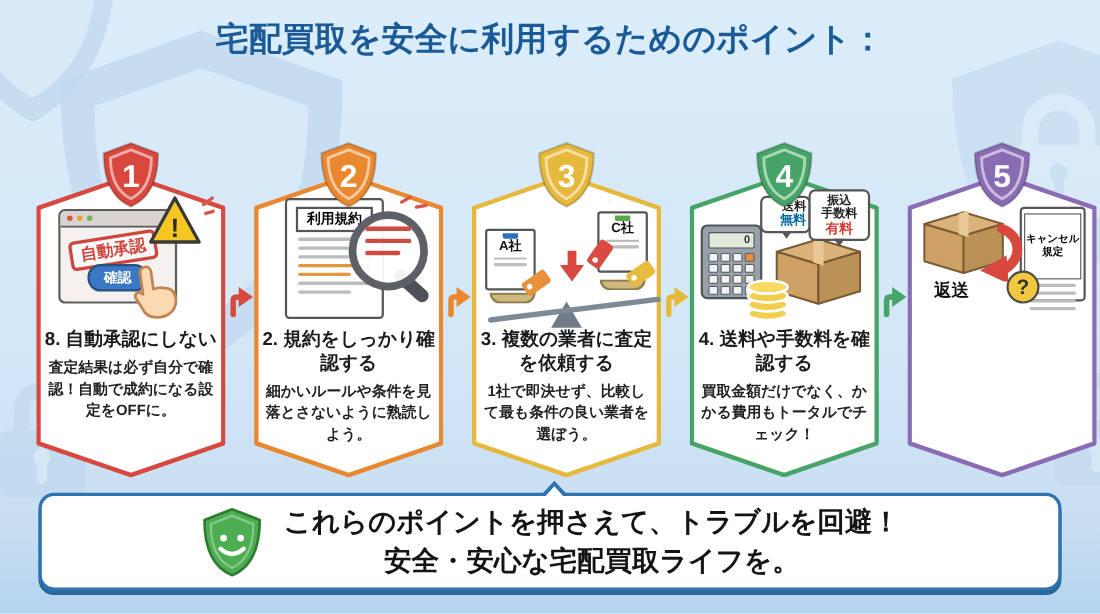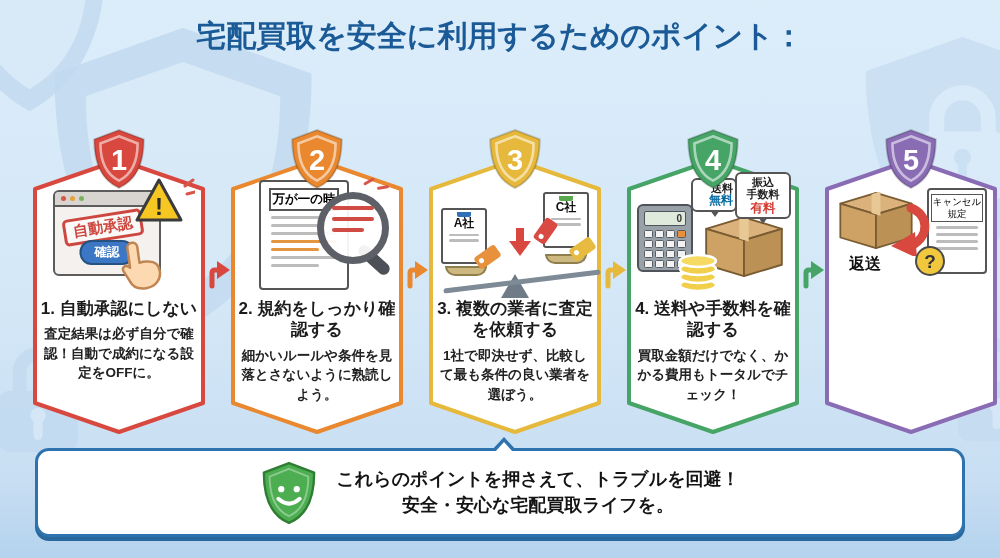--- a/index.html
+++ b/index.html
@@ -77,28 +77,28 @@
   .bub .b-black{color:#222;font-size:11px;}
   .bub .b-green{color:#0369a1;font-size:12px;}
   .bub .b-red{color:#d43c34;font-size:12.5px;}
   .bub1{left:56px;top:-2px;width:38px;text-align:right;}
   .bub2{left:100px;top:-8px;width:48px;}
   
   .pkg5{position:absolute;left:0;top:4px;width:86px;height:66px;z-index:1;}
   .ret-arrow{position:absolute;left:48px;top:22px;width:52px;height:54px;z-index:3;}
   .ret-label{position:absolute;left:16px;top:74px;font-size:16px;font-weight:bold;color:#111;z-index:2;}
   .doc5{position:absolute;right:2px;top:8px;width:60px;height:86px;background:#fff;border:2px solid #555;border-radius:4px;padding-top:4px;box-sizing:border-box;z-index:2;}
-  .doc5-title{margin:0 auto;width:50px;border:1.5px solid #555;font-size:9.5px;font-weight:normal;text-align:center;line-height:1.25;padding:1px 0;}
+  .doc5-title{margin:0 auto;width:50px;border:1.5px solid #555;font-size:9.5px;font-weight:bold;text-align:center;line-height:1.25;padding:17px 0;}
   .doc5 .tl{height:2.5px;margin:4.5px 7px 0;}
   .qmark{position:absolute;right:44px;top:66px;width:30px;height:30px;background:#f1c73e;border:2.5px solid #4a4a4a;border-radius:50%;color:#333;font-size:19px;font-weight:bold;text-align:center;line-height:27px;z-index:4;box-sizing:border-box;}
   
   .footer{position:absolute;left:35px;right:35px;top:448px;height:89px;background:#fff;border:3px solid #2e73ad;border-radius:14px;box-shadow:0 4px 0 #29689d;display:flex;align-items:center;justify-content:center;gap:18px;z-index:2;box-sizing:border-box;}
   .notch-out{position:absolute;top:-14px;left:453px;width:0;height:0;border-left:13px solid transparent;border-right:13px solid transparent;border-bottom:14px solid #2e73ad;}
   .notch-in{position:absolute;top:-9px;left:457px;width:0;height:0;border-left:9px solid transparent;border-right:9px solid transparent;border-bottom:10px solid #fff;}
-  .footer-text{text-align:center;font-weight:bold;color:#141414;font-size:18px;line-height:1.4;}
+  .footer-text{text-align:center;font-weight:bold;color:#141414;font-size:25px;line-height:1.4;}
   .fshield{width:58px;height:64px;flex:0 0 auto;}
 </style>
 </head>
 <body>
 
 <div class="canvas">
 
   <svg class="wm" style="left:-58px;top:-72px;width:175px;height:190px" viewBox="0 0 100 112">
     <path d="M50 2 L95 18 C95 62 80 92 50 108 C20 92 5 62 5 18 Z" fill="#c2daf0"></path>
     <path d="M50 14 L84 26 C84 60 72 82 50 95 C28 82 16 60 16 26 Z" fill="#d8e9f7"></path>
@@ -161,21 +161,21 @@
           </div>
           <svg class="warn" viewBox="0 0 62 52">
             <polygon points="26,4 48,44 4,44" fill="#f6c722" stroke="#3a3a3a" stroke-width="3" stroke-linejoin="round"></polygon>
             <text x="26" y="39" text-anchor="middle" font-size="24" font-weight="bold" fill="#2a2a2a">!</text>
             <path d="M52 10 L60 4 M54 18 L62 16" stroke="#d8554a" stroke-width="3" stroke-linecap="round"></path>
           </svg>
           <svg class="hand" viewBox="0 0 54 56">
             <path d="M16 3 c3 0 5 2 5 5 v16 c0 0 4 -1 9 0 c7 1 10 5 10 11 c0 9 -7 15 -16 15 c-8 0 -13 -3 -15 -9 l-5 -11 c-1.5 -4 3 -6.5 6 -3.5 l1 1 V8 c0 -3 2 -5 5 -5 z" fill="#fcd9b0" stroke="#c08552" stroke-width="2.5" stroke-linejoin="round"></path>
           </svg>
         </div>
-        <div class="heading">1. 自動承認にしない</div>
+        <div class="heading">8. 自動承認にしない</div>
         <div class="bodytx">査定結果は必ず自分で確認！自動で成約になる設定をOFFに。</div>
       </div>
     </div>
 
     <div class="gap-arrow" style="--c: #d8483f;">
       <svg viewBox="0 0 26 36">
         <path d="M7 34 L7 21 Q7 18 10 18 L13 18" fill="none" style="stroke:var(--c)" stroke-width="5" stroke-linecap="round"></path>
         <polygon points="12,9 12,27 25,18" style="fill:var(--c)"></polygon>
       </svg>
     </div>
@@ -185,21 +185,21 @@
         <polygon points="86,2 170,31 170,245 86,274 2,245 2,31" fill="#ffffff" style="stroke:var(--c)" stroke-width="4" stroke-linejoin="round"></polygon>
       </svg>
       <svg class="badge" viewBox="0 0 54 60">
         <path d="M27 2 L51 11 C51 36 43 51 27 58 C11 51 3 36 3 11 Z" style="fill:var(--c)" stroke="rgba(0,0,0,0.18)" stroke-width="2"></path>
         <path d="M27 8 L45 15 C45 34 39 45 27 51 C15 45 9 34 9 15 Z" fill="none" stroke="rgba(255,255,255,0.55)" stroke-width="2.5"></path>
         <text x="27" y="41" text-anchor="middle" font-size="28" font-weight="bold" fill="#fff">2</text>
       </svg>
       <div class="content">
         <div class="icon-area">
           <div class="doc2">
-            <div class="doc2-title">万が一の時</div>
+            <div class="doc2-title">利用規約</div>
             <div class="tl"></div>
             <div class="tl short"></div>
             <div class="tl"></div>
             <div class="tl orange"></div>
             <div class="tl orange short"></div>
             <div class="tl"></div>
             <div class="tl short"></div>
           </div>
           <div class="mag">
             <div class="rl"></div>

